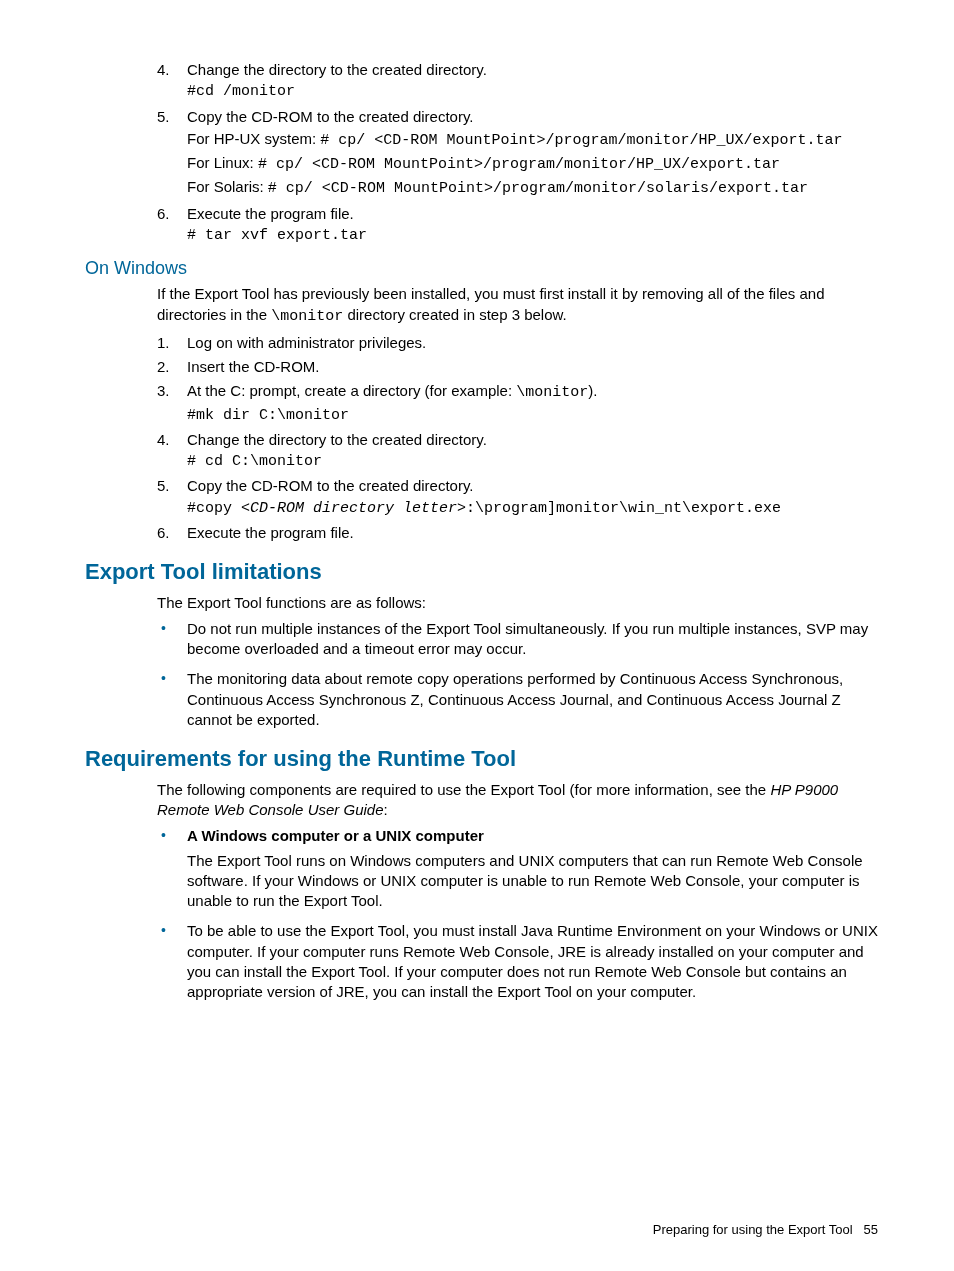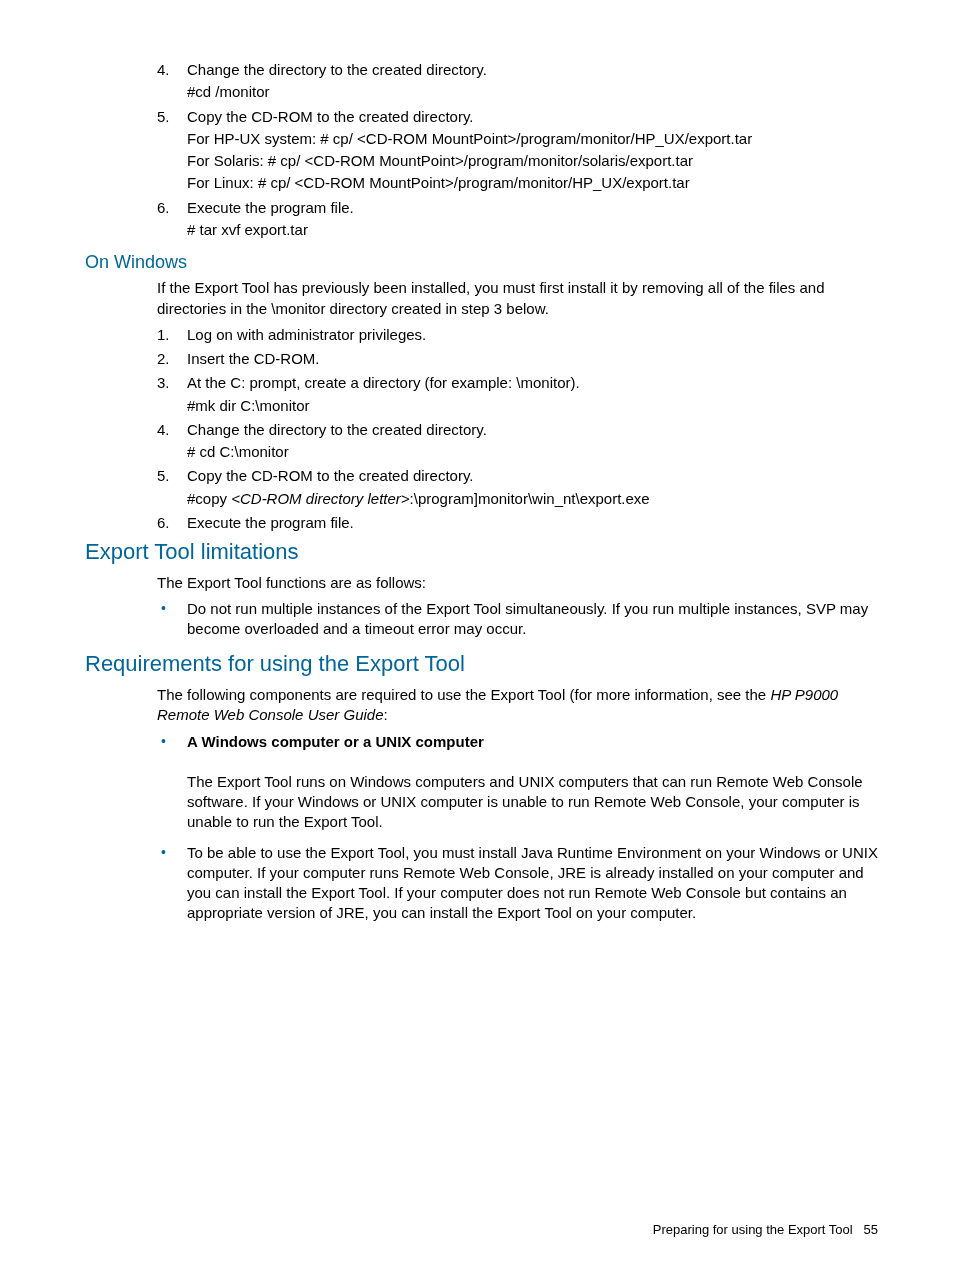--- a/index.html
+++ b/index.html
@@ -7,28 +7,28 @@
     width: 954px;
     height: 1271px;
     background: #fff;
     font-family: "Futura", "Century Gothic", "Trebuchet MS", Arial, sans-serif;
     font-size: 15px;
     color: #000;
     padding: 60px 65px 40px 85px;
     position: relative;
     line-height: 1.35;
   }
-  .mono { font-family: Liberation Sans, sans-serif; }
+  .mono { font-family: Liberation Mono, monospace; }
   .italic { font-style: italic; }
   .bold { font-weight: bold; }
   h2 {
     color: #006699;
-    font-weight: normal;
+    font-weight: bold;
     font-size: 22px;
-    margin-top: 0;
+    margin-top: 14px;
     margin-bottom: 6px;
   }
   h3 {
     color: #006699;
     font-weight: normal;
     font-size: 18px;
     margin-top: 10px;
     margin-bottom: 4px;
     margin-left: 0;
   }
@@ -86,24 +86,24 @@
     <span>Change the directory to the created directory.</span>
     <div class="sub mono">#cd /monitor</div>
   </li>
   <li>
     <span class="num">5.</span>
     <span>Copy the CD-ROM to the created directory.</span>
     <div class="sub">
       <span>For HP-UX system: </span><span class="mono"># cp/ &lt;CD-ROM MountPoint&gt;/program/monitor/HP_UX/export.tar</span>
     </div>
     <div class="sub">
-      <span>For Solaris: </span><span class="mono"># cp/ &lt;CD-ROM MountPoint&gt;/program/monitor/solaris/export.tar</span>
+      <span>For Linux: </span><span class="mono"># cp/ &lt;CD-ROM MountPoint&gt;/program/monitor/HP_UX/export.tar</span>
     </div>
     <div class="sub">
-      <span>For Linux: </span><span class="mono"># cp/ &lt;CD-ROM MountPoint&gt;/program/monitor/HP_UX/export.tar</span>
+      <span>For Solaris: </span><span class="mono"># cp/ &lt;CD-ROM MountPoint&gt;/program/monitor/solaris/export.tar</span>
     </div>
   </li>
   <li>
     <span class="num">6.</span>
     <span>Execute the program file.</span>
     <div class="sub mono"># tar xvf export.tar</div>
   </li>
 </ol>
 
 <h3>On Windows</h3>
@@ -137,30 +137,31 @@
   <li>
     <span class="num">6.</span>
     <span>Execute the program file.</span>
   </li>
 </ol>
 
 <h2>Export Tool limitations</h2>
 <p class="body">The Export Tool functions are as follows:</p>
 <ul class="bullets">
   <li>Do not run multiple instances of the Export Tool simultaneously. If you run multiple instances, SVP may become overloaded and a timeout error may occur.</li>
+  <li>The monitoring data about remote copy operations performed by Continuous Access Synchronous, Continuous Access Synchronous Z, Continuous Access Journal, and Continuous Access Journal Z cannot be exported.</li>
 </ul>
 
-<h2>Requirements for using the Export Tool</h2>
+<h2>Requirements for using the Runtime Tool</h2>
 <p class="body">
   <span>The following components are required to use the Export Tool (for more information, see the </span><span class="italic">HP P9000 Remote Web Console User Guide</span><span>:</span>
 </p>
 <ul class="bullets">
   <li>
     <div class="bold">A Windows computer or a UNIX computer</div>
-    <div style="margin-top:20px;">The Export Tool runs on Windows computers and UNIX computers that can run Remote Web Console software. If your Windows or UNIX computer is unable to run Remote Web Console, your computer is unable to run the Export Tool.</div>
+    <div style="margin-top:4px;">The Export Tool runs on Windows computers and UNIX computers that can run Remote Web Console software. If your Windows or UNIX computer is unable to run Remote Web Console, your computer is unable to run the Export Tool.</div>
   </li>
   <li>
     <div style="margin-top:4px;">To be able to use the Export Tool, you must install Java Runtime Environment on your Windows or UNIX computer. If your computer runs Remote Web Console, JRE is already installed on your computer and you can install the Export Tool. If your computer does not run Remote Web Console but contains an appropriate version of JRE, you can install the Export Tool on your computer.</div>
   </li>
 </ul>
 
 <div class="footer">
   <span>Preparing for using the Export Tool</span>&nbsp;&nbsp;&nbsp;<span>55</span>
 </div>
 

